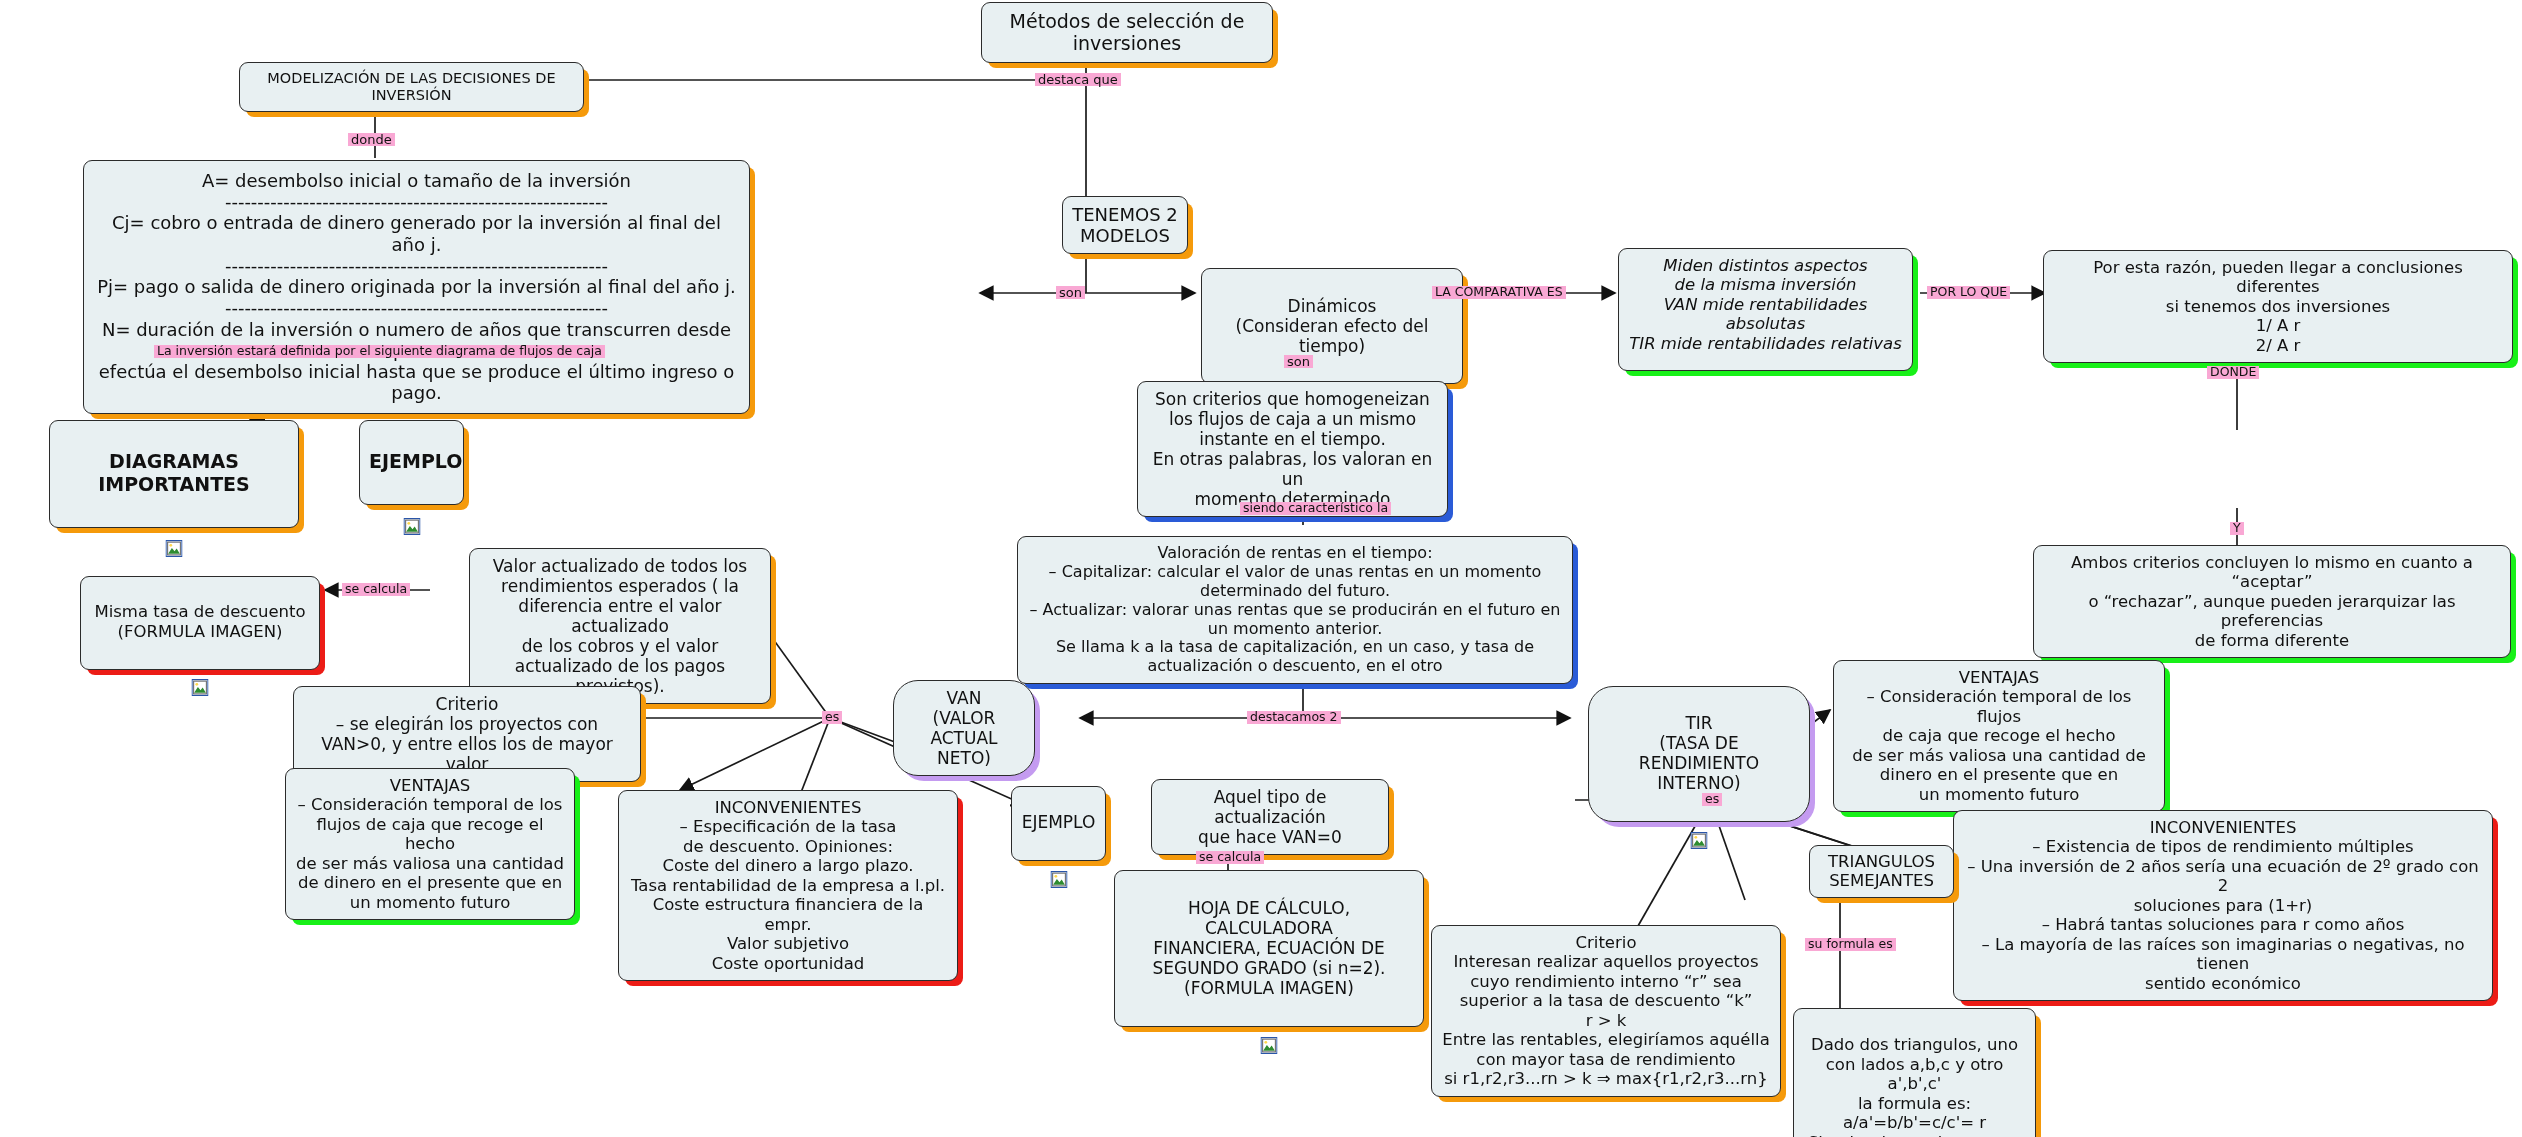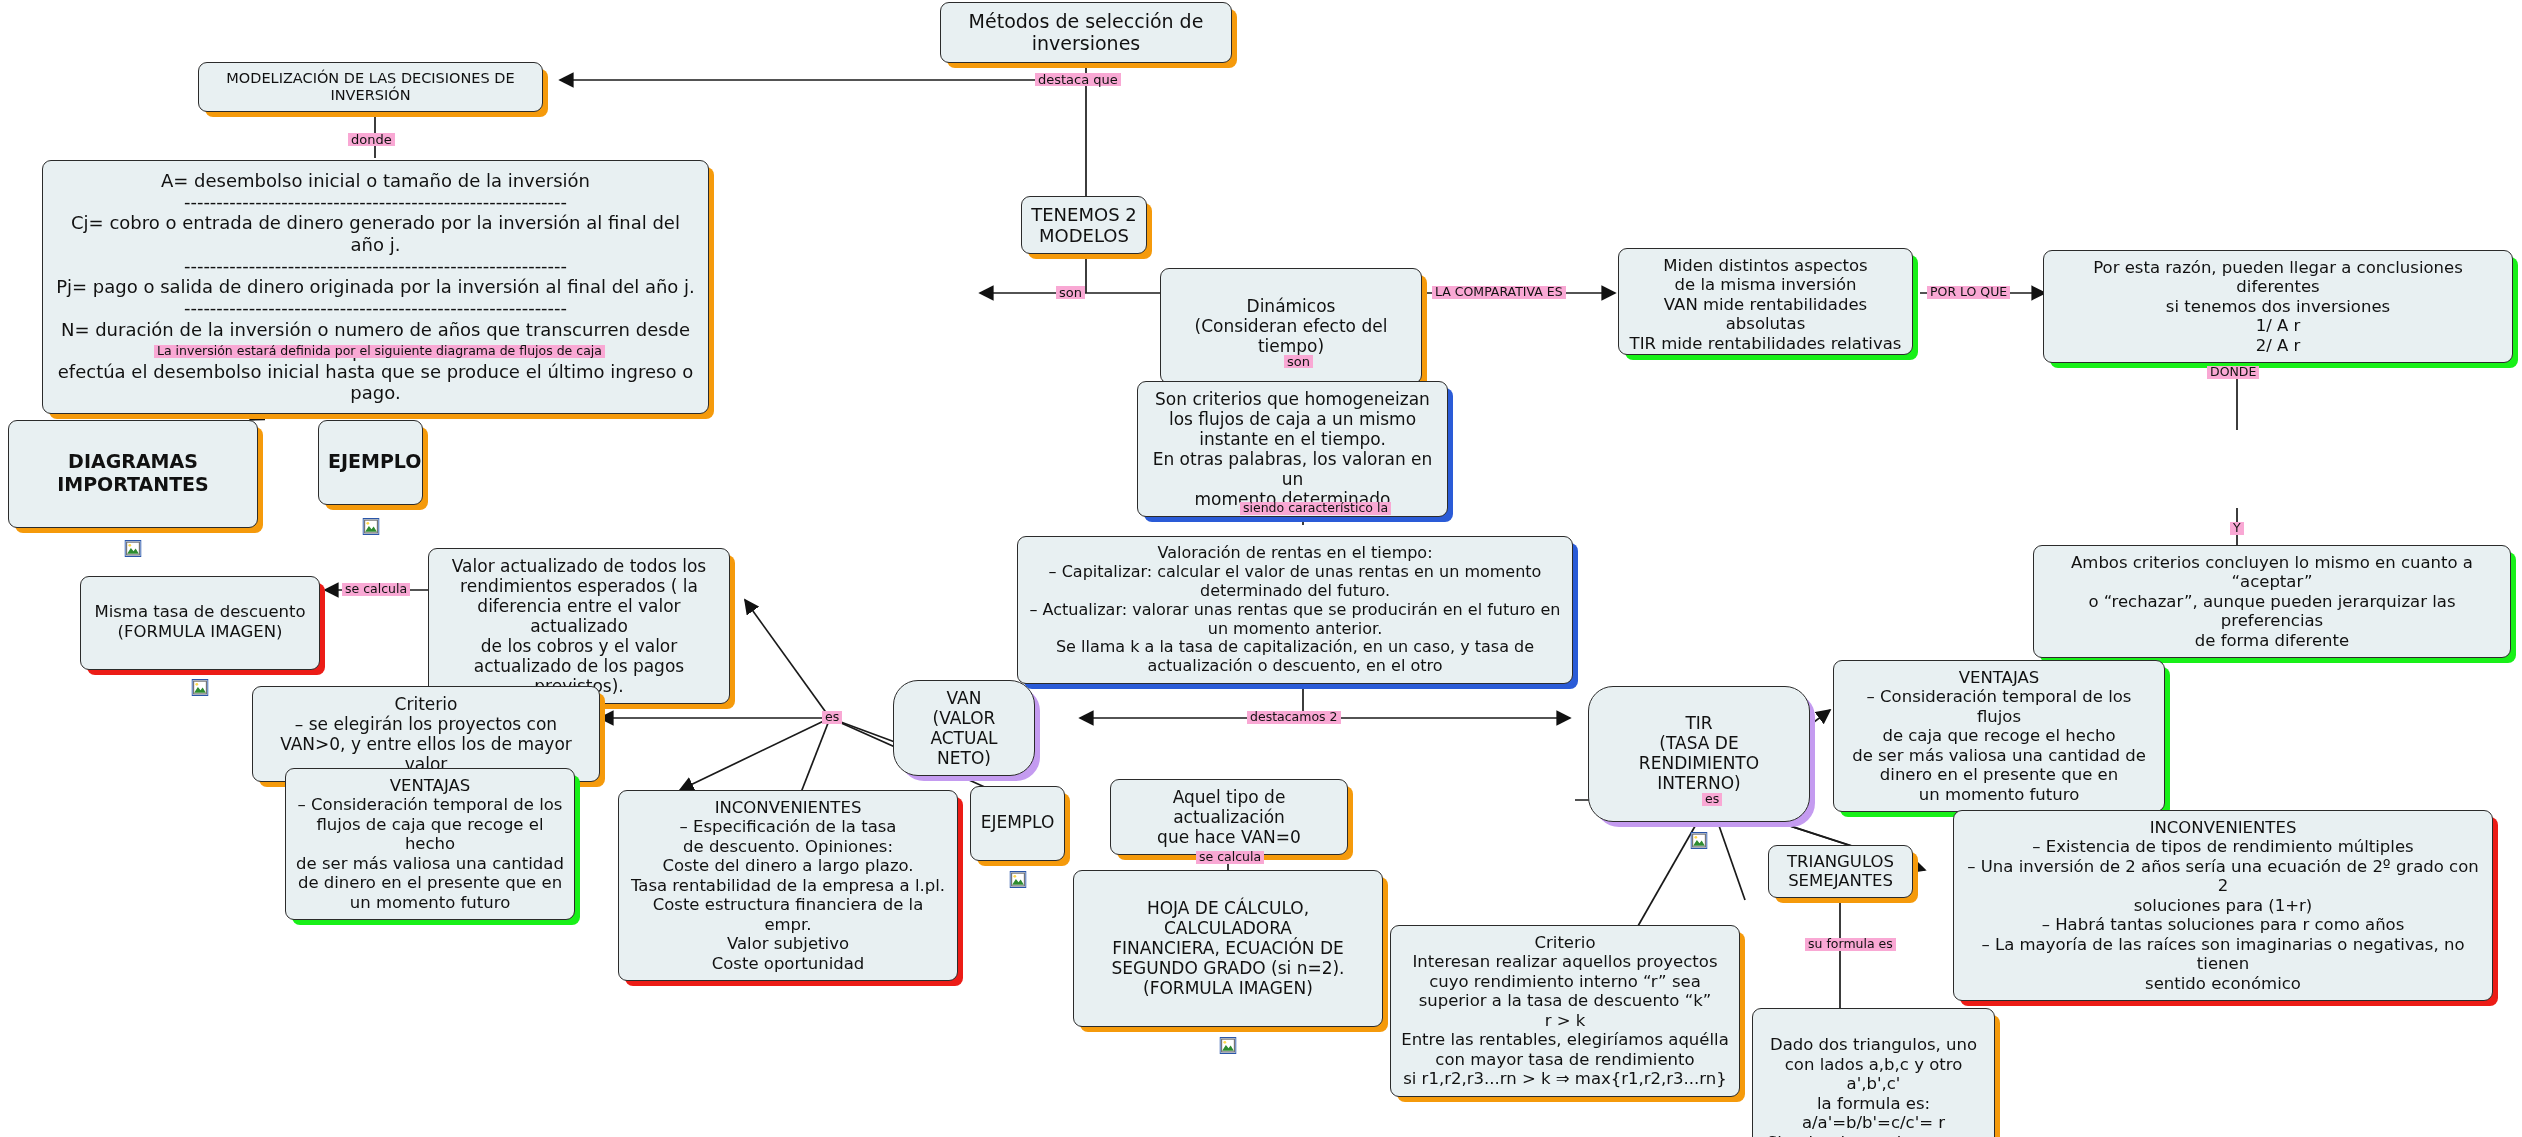--- a/index.html
+++ b/index.html
@@ -4,21 +4,21 @@
 <style>
   html,body{margin:0;padding:0;background:#ffffff;}
   body{font-family:"DejaVu Sans","Liberation Sans",sans-serif;}
   #canvas{position:relative;width:2522px;height:1137px;background:#fff;overflow:hidden;}
   svg.links{position:absolute;left:0;top:0;width:2522px;height:1137px;pointer-events:none;}
 
   .node{position:absolute;box-sizing:border-box;background:#e8f0f2;border:1.6px solid #2b2b2b;
         border-radius:9px;color:#111;text-align:center;line-height:1.18;
         padding:5px 9px;white-space:pre-line;z-index:5;}
   
-  .sh-orange{box-shadow:6px 6px 0 -1px #f59a0b;}
+  .sh-orange{box-shadow:6px 6px 0 -1px #f59a0b;margin-left:41px;}
   .sh-green{box-shadow:6px 6px 0 -1px #18f018;}
   .sh-red{box-shadow:6px 6px 0 -1px #ec1c16;}
   .sh-blue{box-shadow:6px 6px 0 -1px #2a5bd7;}
   .sh-purple{box-shadow:6px 6px 0 -1px #c49bf0;border-radius:25px;}
 
   .bold{font-weight:bold;}
   .lbl{position:absolute;font-size:13px;color:#111;background:#f9a8d4;padding:0 3px;
        white-space:nowrap;z-index:6;line-height:1;}
   .lbl.small{font-size:12.5px;}
   .icon{display:block;margin:1px auto 0;width:17px;height:17px;}
@@ -140,21 +140,21 @@
     <span class="iconwrap">
       <svg class="icon" viewBox="0 0 16 16">
           <rect x="0.5" y="0.5" width="15" height="15" fill="#dce8f8" stroke="#2a55a8"></rect>
           <rect x="2" y="2" width="12" height="12" fill="#ffffff" stroke="#6a6a6a"></rect>
           <path d="M2.5,13 L6,7.5 L8.5,10.5 L10.5,8 L13.5,13 Z" fill="#2e8b30"></path>
           <circle cx="5" cy="5" r="1.3" fill="#ffd84d"></circle>
         </svg>
     </span>
   </div>
 
-  <div class="node sh-green" style="left:1618px;top:248px;width:295px;font-size:16.5px;padding-top:7px;padding-bottom:1px;">Miden distintos aspectos
+  <div class="node sh-green" style="left:1618px;top:248px;width:295px;font-size:16.5px;padding-top:7px;padding-bottom:17px;font-style:italic;">Miden distintos aspectos
 de la misma inversión
 VAN mide rentabilidades absolutas
 TIR mide rentabilidades relativas</div>
 
   <div class="node sh-green" style="left:2043px;top:250px;width:470px;font-size:16.5px;padding-top:7px;padding-bottom:7px;">Por esta razón, pueden llegar a conclusiones diferentes
 si tenemos dos inversiones
 1/ A r
 2/ A r</div>
 
 

